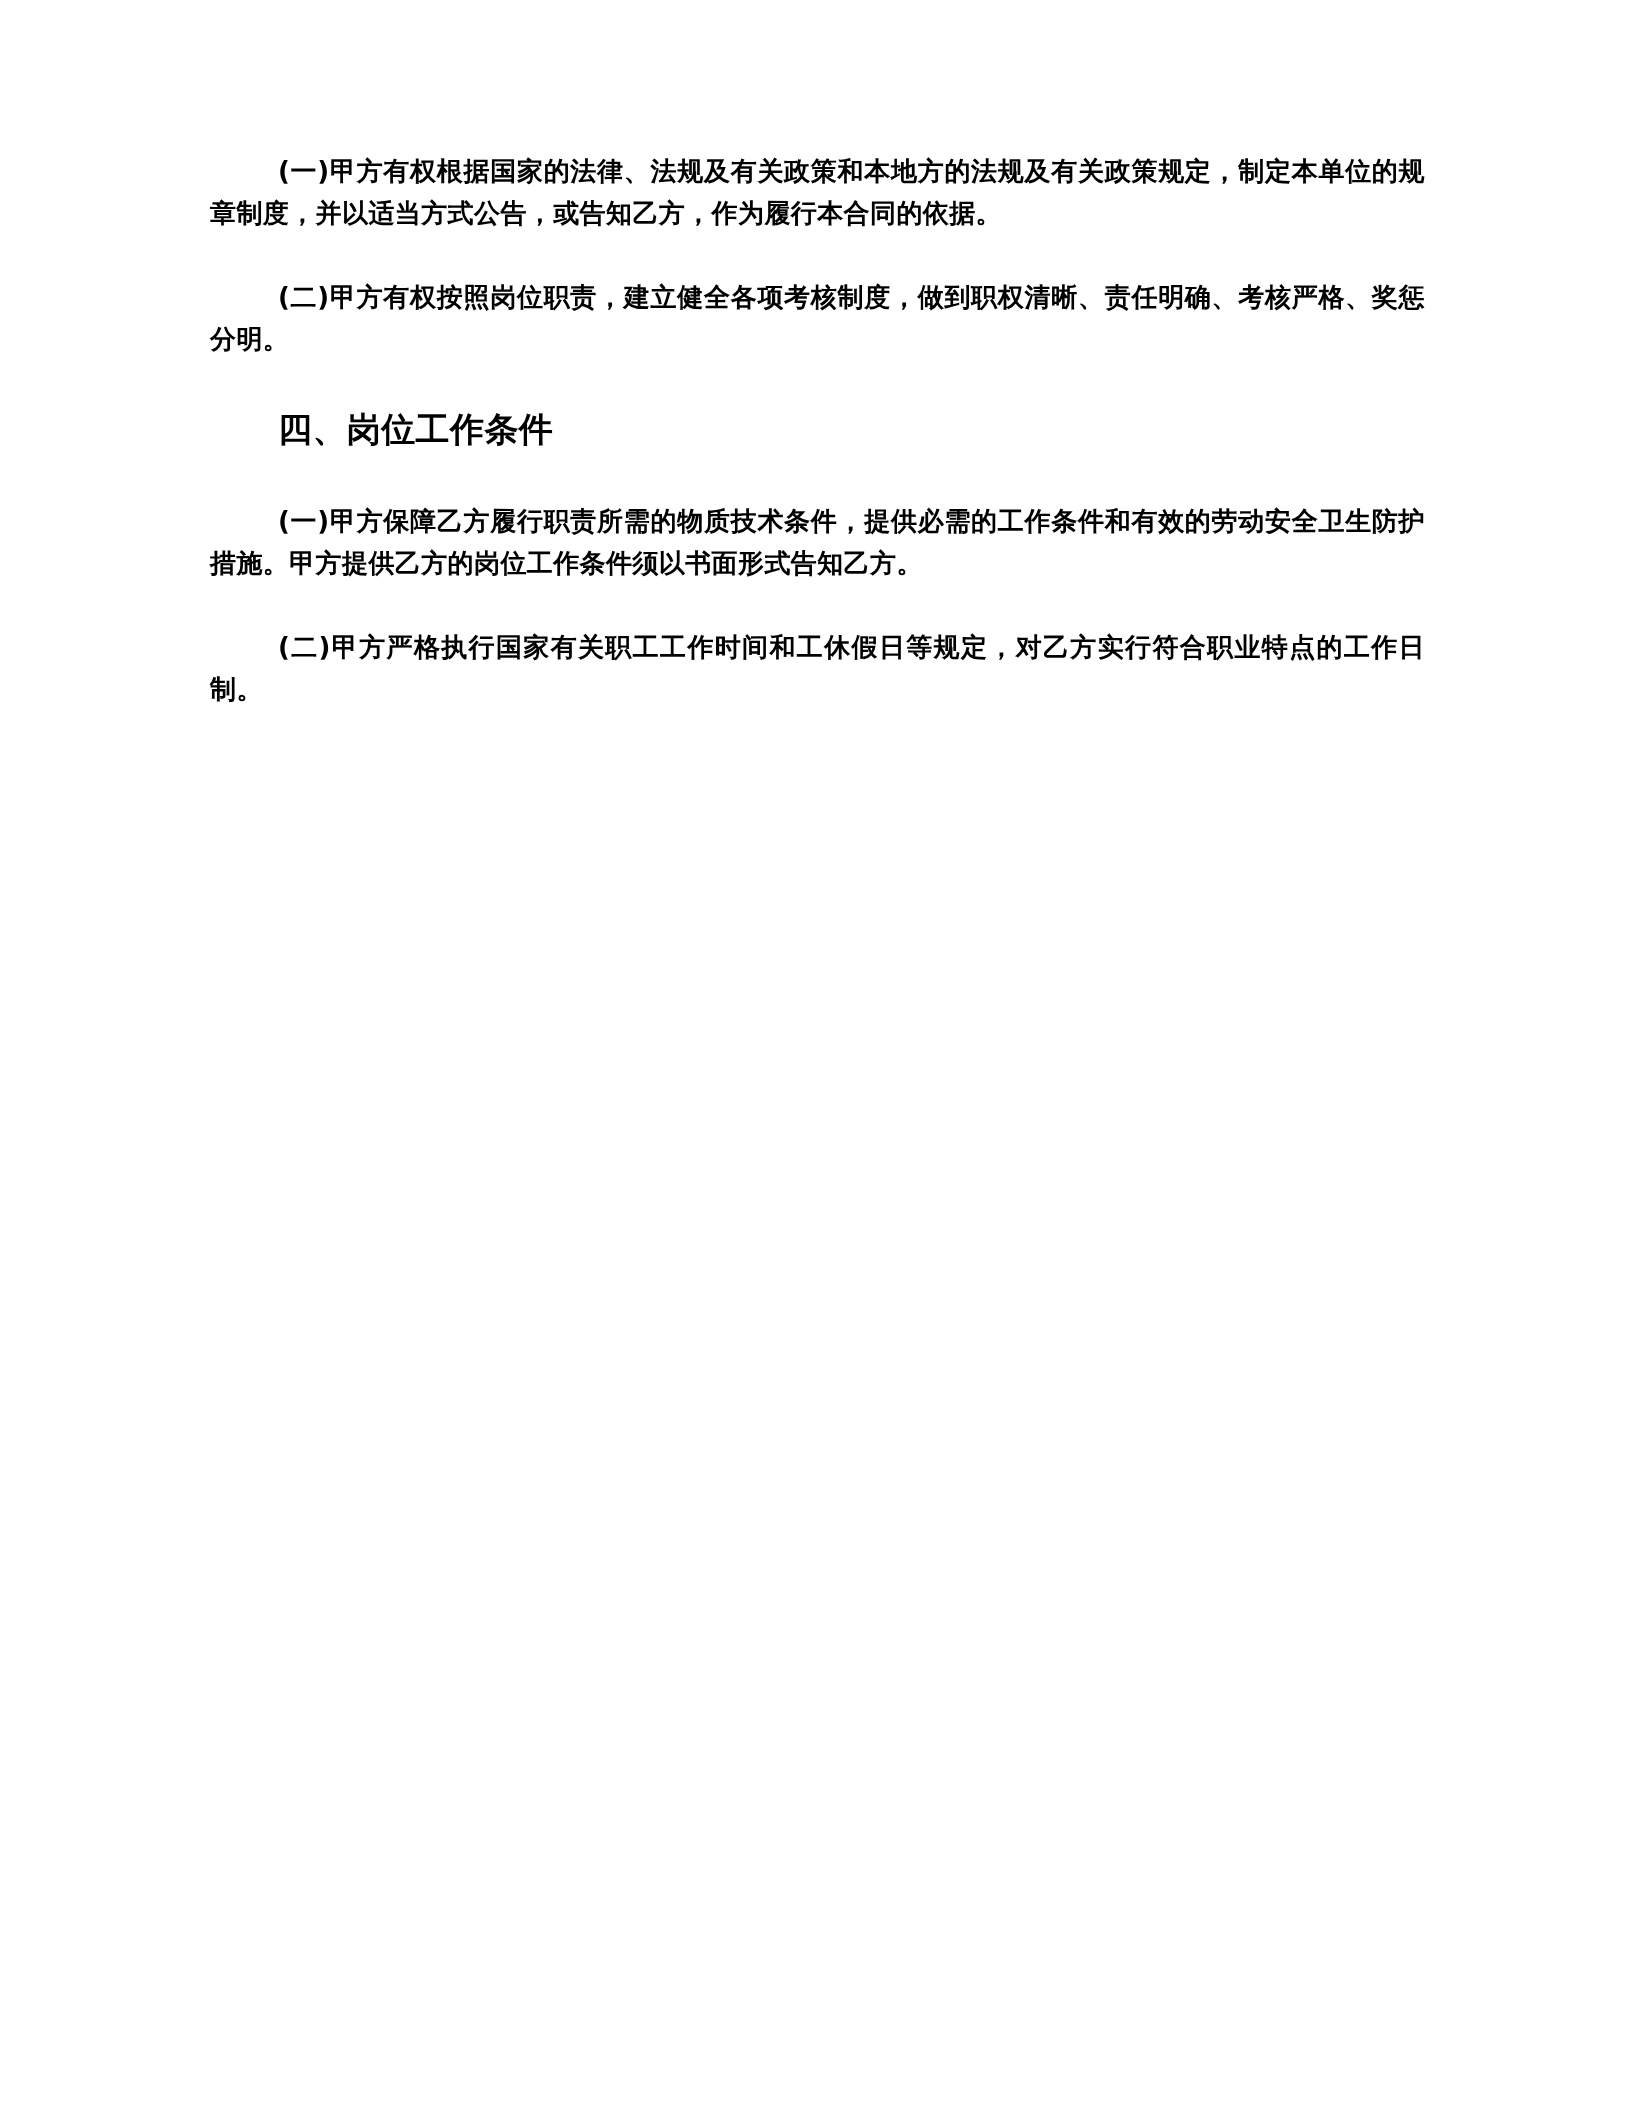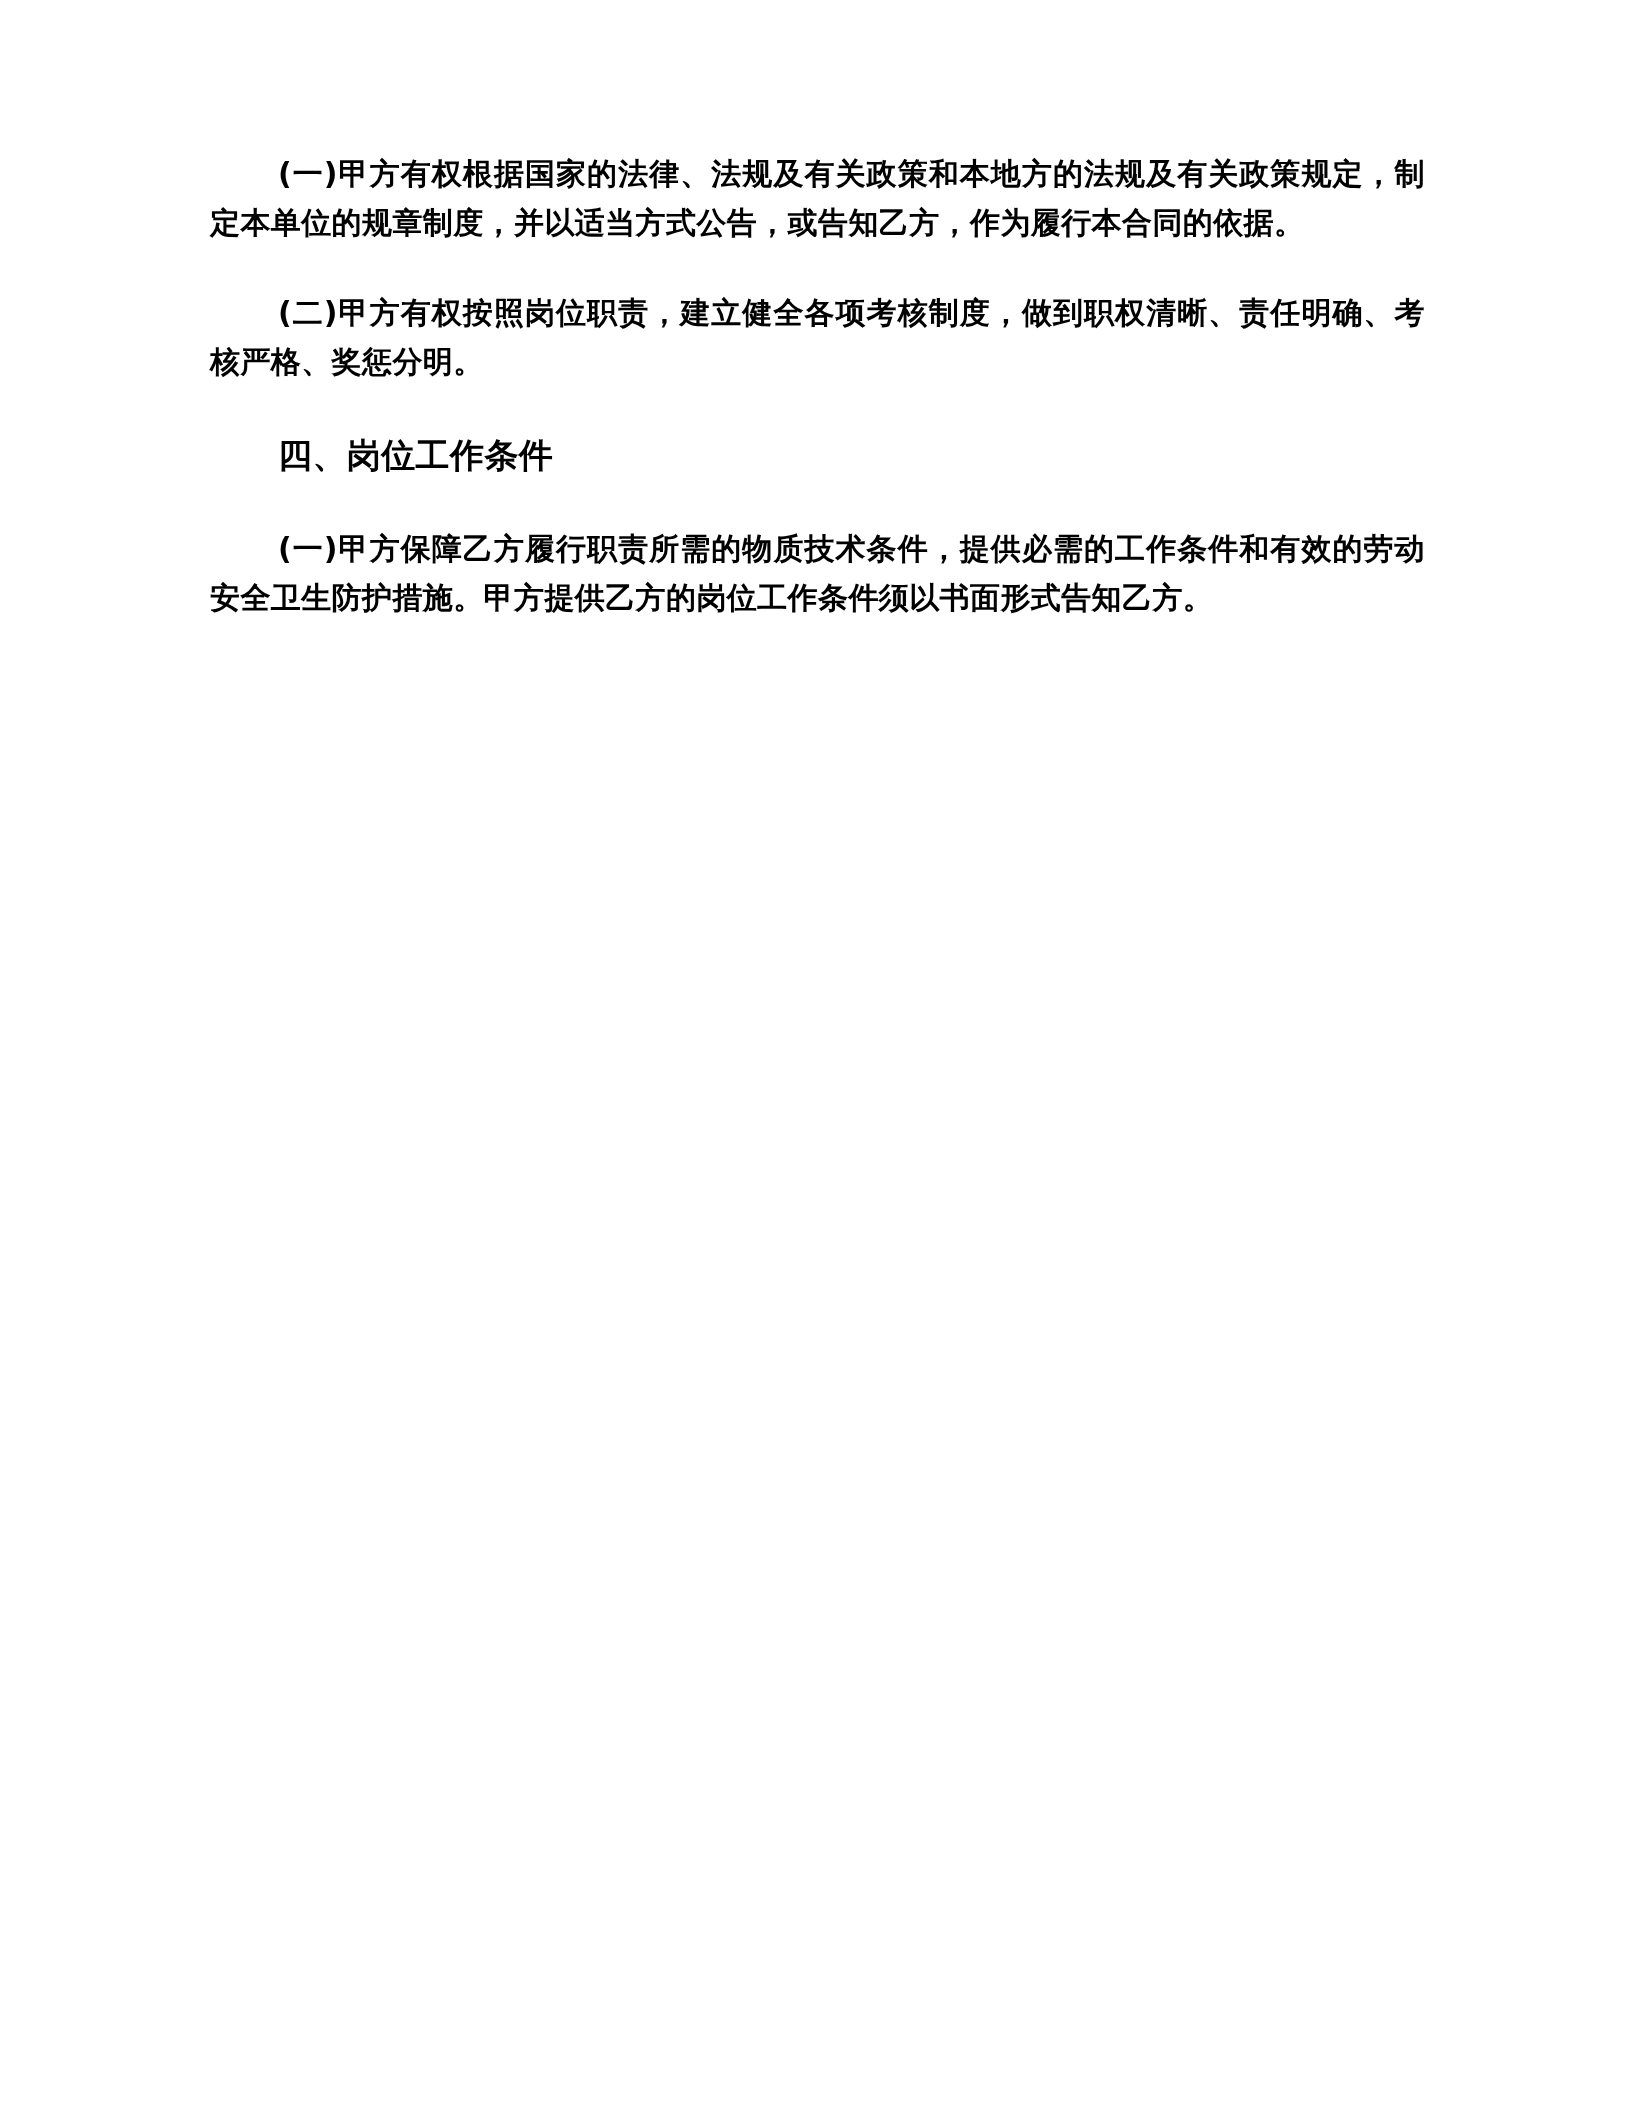--- a/index.html
+++ b/index.html
@@ -20,21 +20,21 @@
     height: 2112px;
     box-sizing: border-box;
     padding: 150px 210px 0 210px;
     background: #ffffff;
   }
   .doc-body {
     width: 1215px;
   }
   p.para {
     margin: 0 0 42px 0;
-    font-size: 30px;
+    font-size: 26px;
     line-height: 1.62;
     letter-spacing: 0.4px;
     font-weight: 700;
     text-align: justify;
     text-justify: inter-ideograph;
     text-indent: 68px;
   }
   p.heading {
     margin: 8px 0 42px 0;
     font-size: 34px;
@@ -46,14 +46,15 @@
 </style>
 </head>
 <body>
 
 <div class="page">
   <div class="doc-body" id="doc-body">
       <p class="para">(一)甲方有权根据国家的法律、法规及有关政策和本地方的法规及有关政策规定，制定本单位的规章制度，并以适当方式公告，或告知乙方，作为履行本合同的依据。</p>
       <p class="para">(二)甲方有权按照岗位职责，建立健全各项考核制度，做到职权清晰、责任明确、考核严格、奖惩分明。</p>
       <p class="heading">四、岗位工作条件</p>
       <p class="para">(一)甲方保障乙方履行职责所需的物质技术条件，提供必需的工作条件和有效的劳动安全卫生防护措施。甲方提供乙方的岗位工作条件须以书面形式告知乙方。</p>
+      <p class="para">(二)甲方严格执行国家有关职工工作时间和工休假日等规定，对乙方实行符合职业特点的工作日制。</p>
     </div>
 </div>
 
 </body></html>

